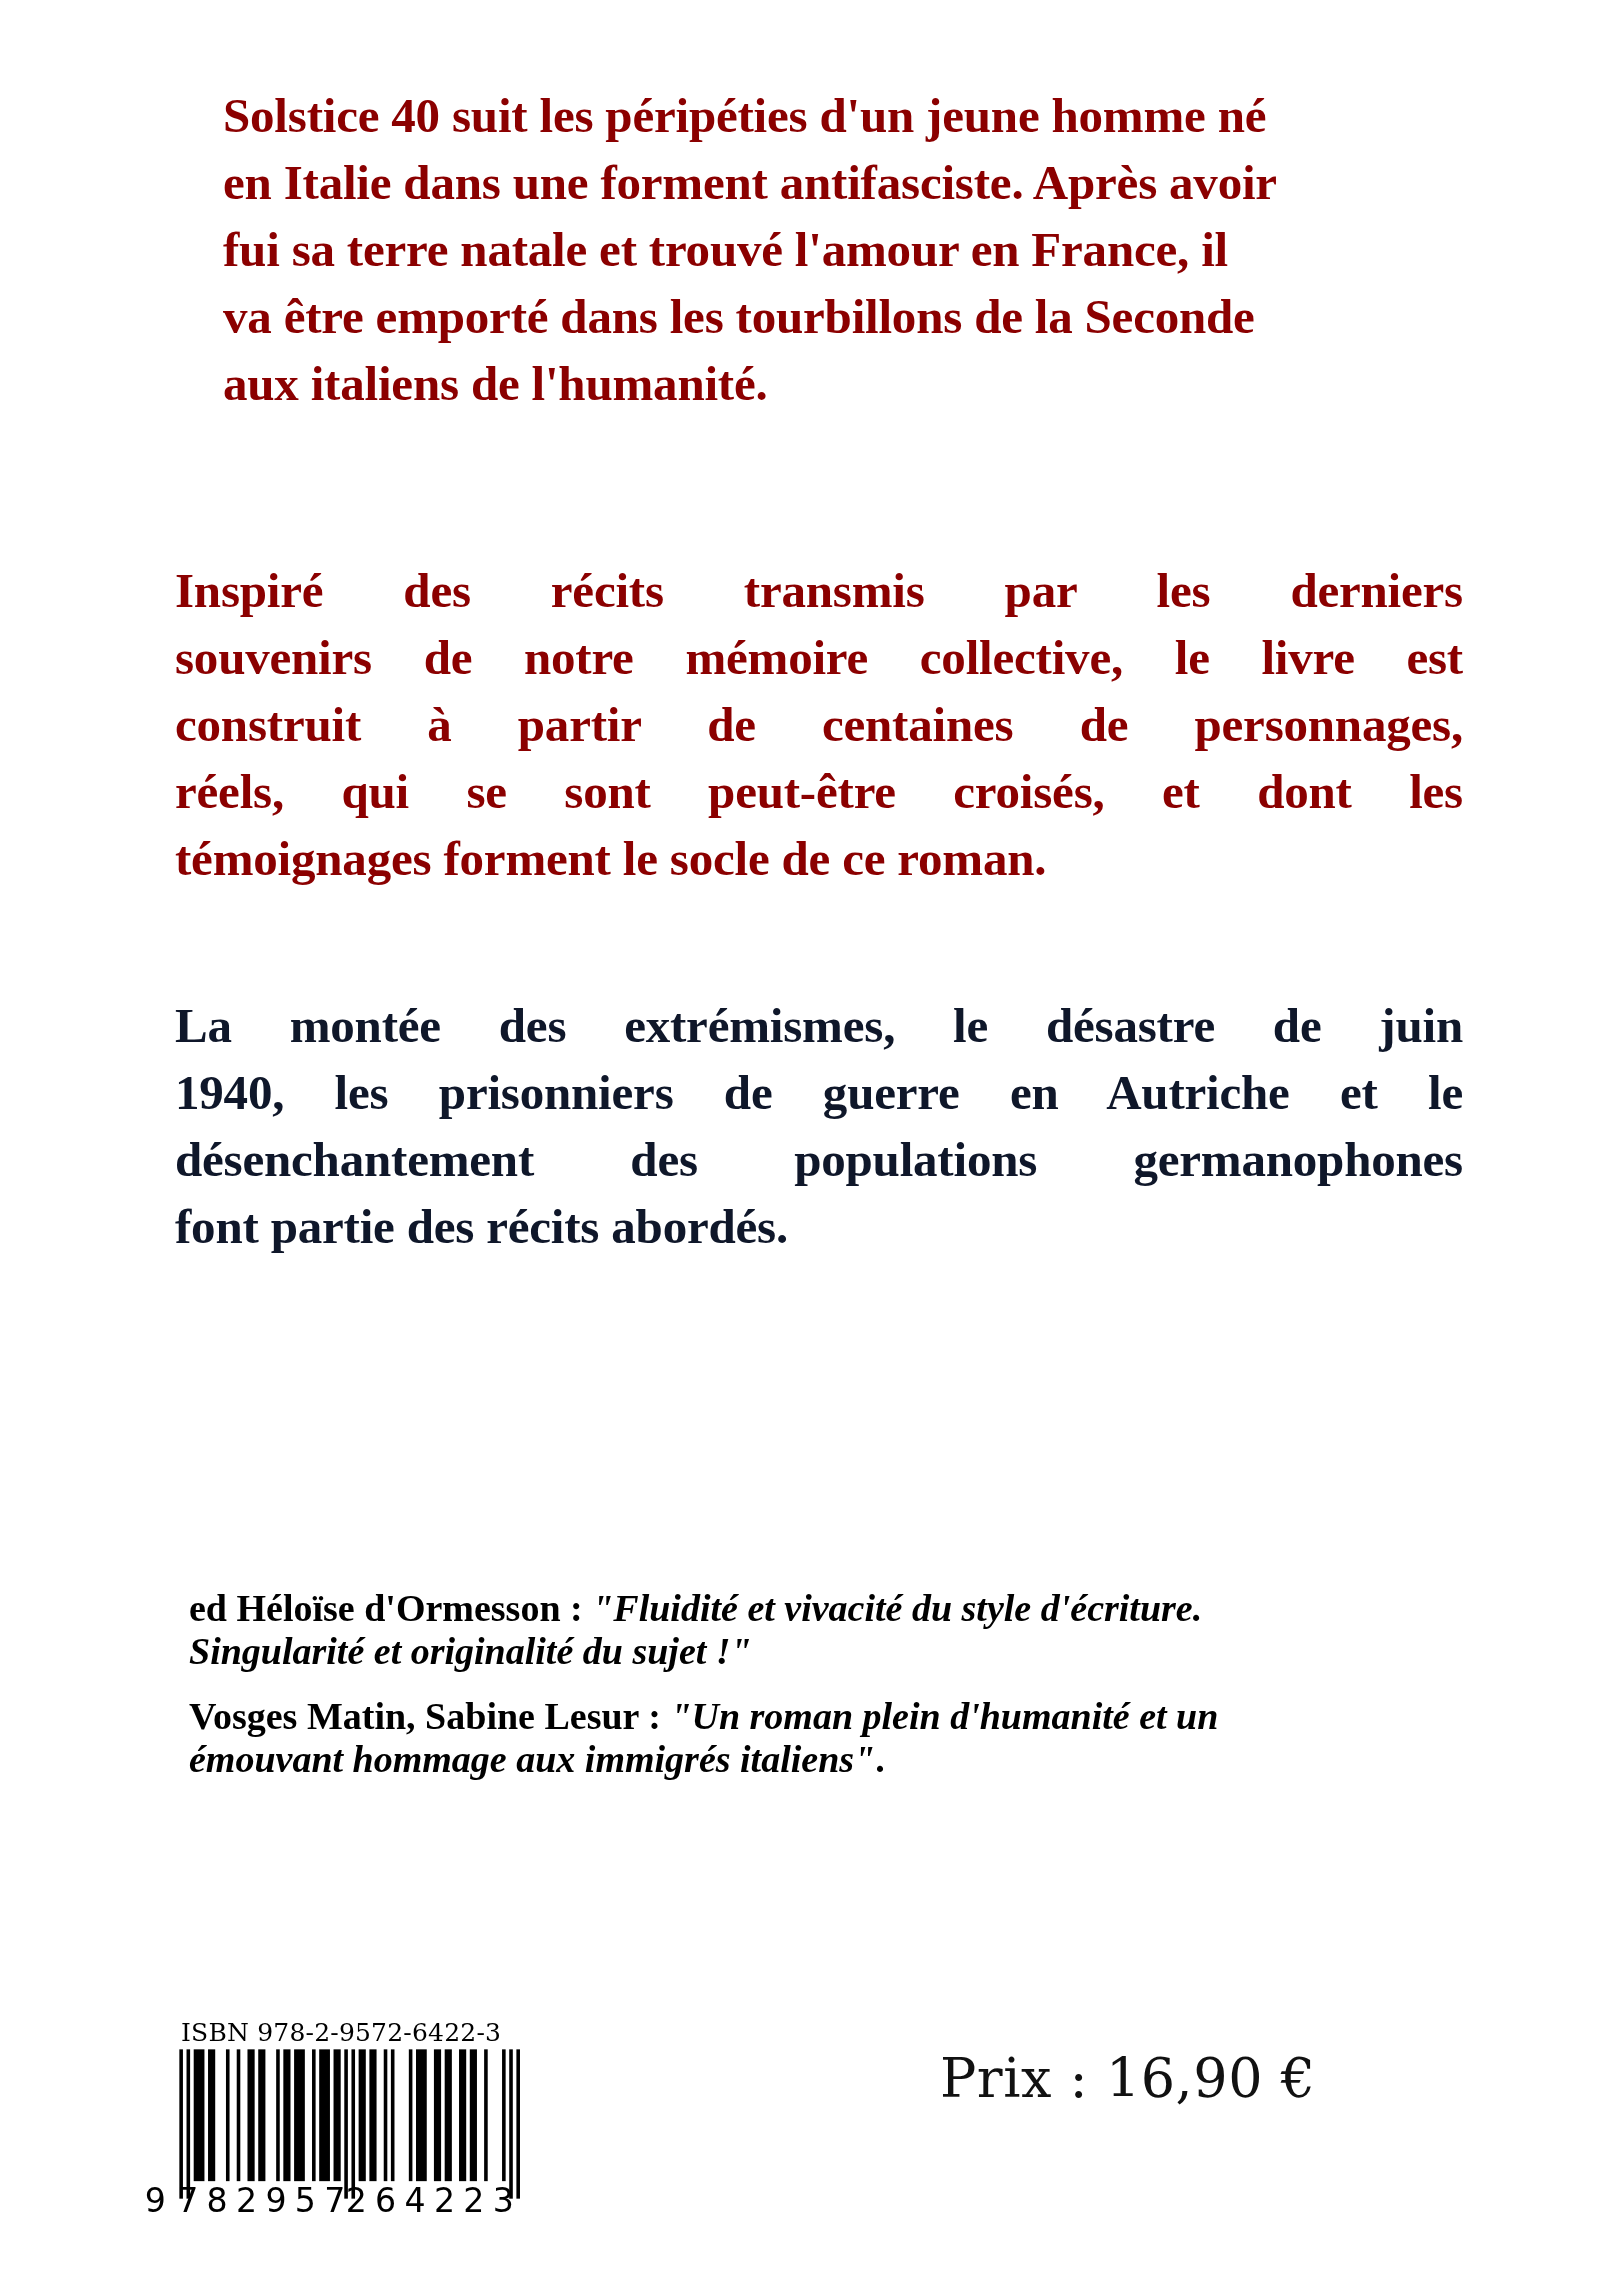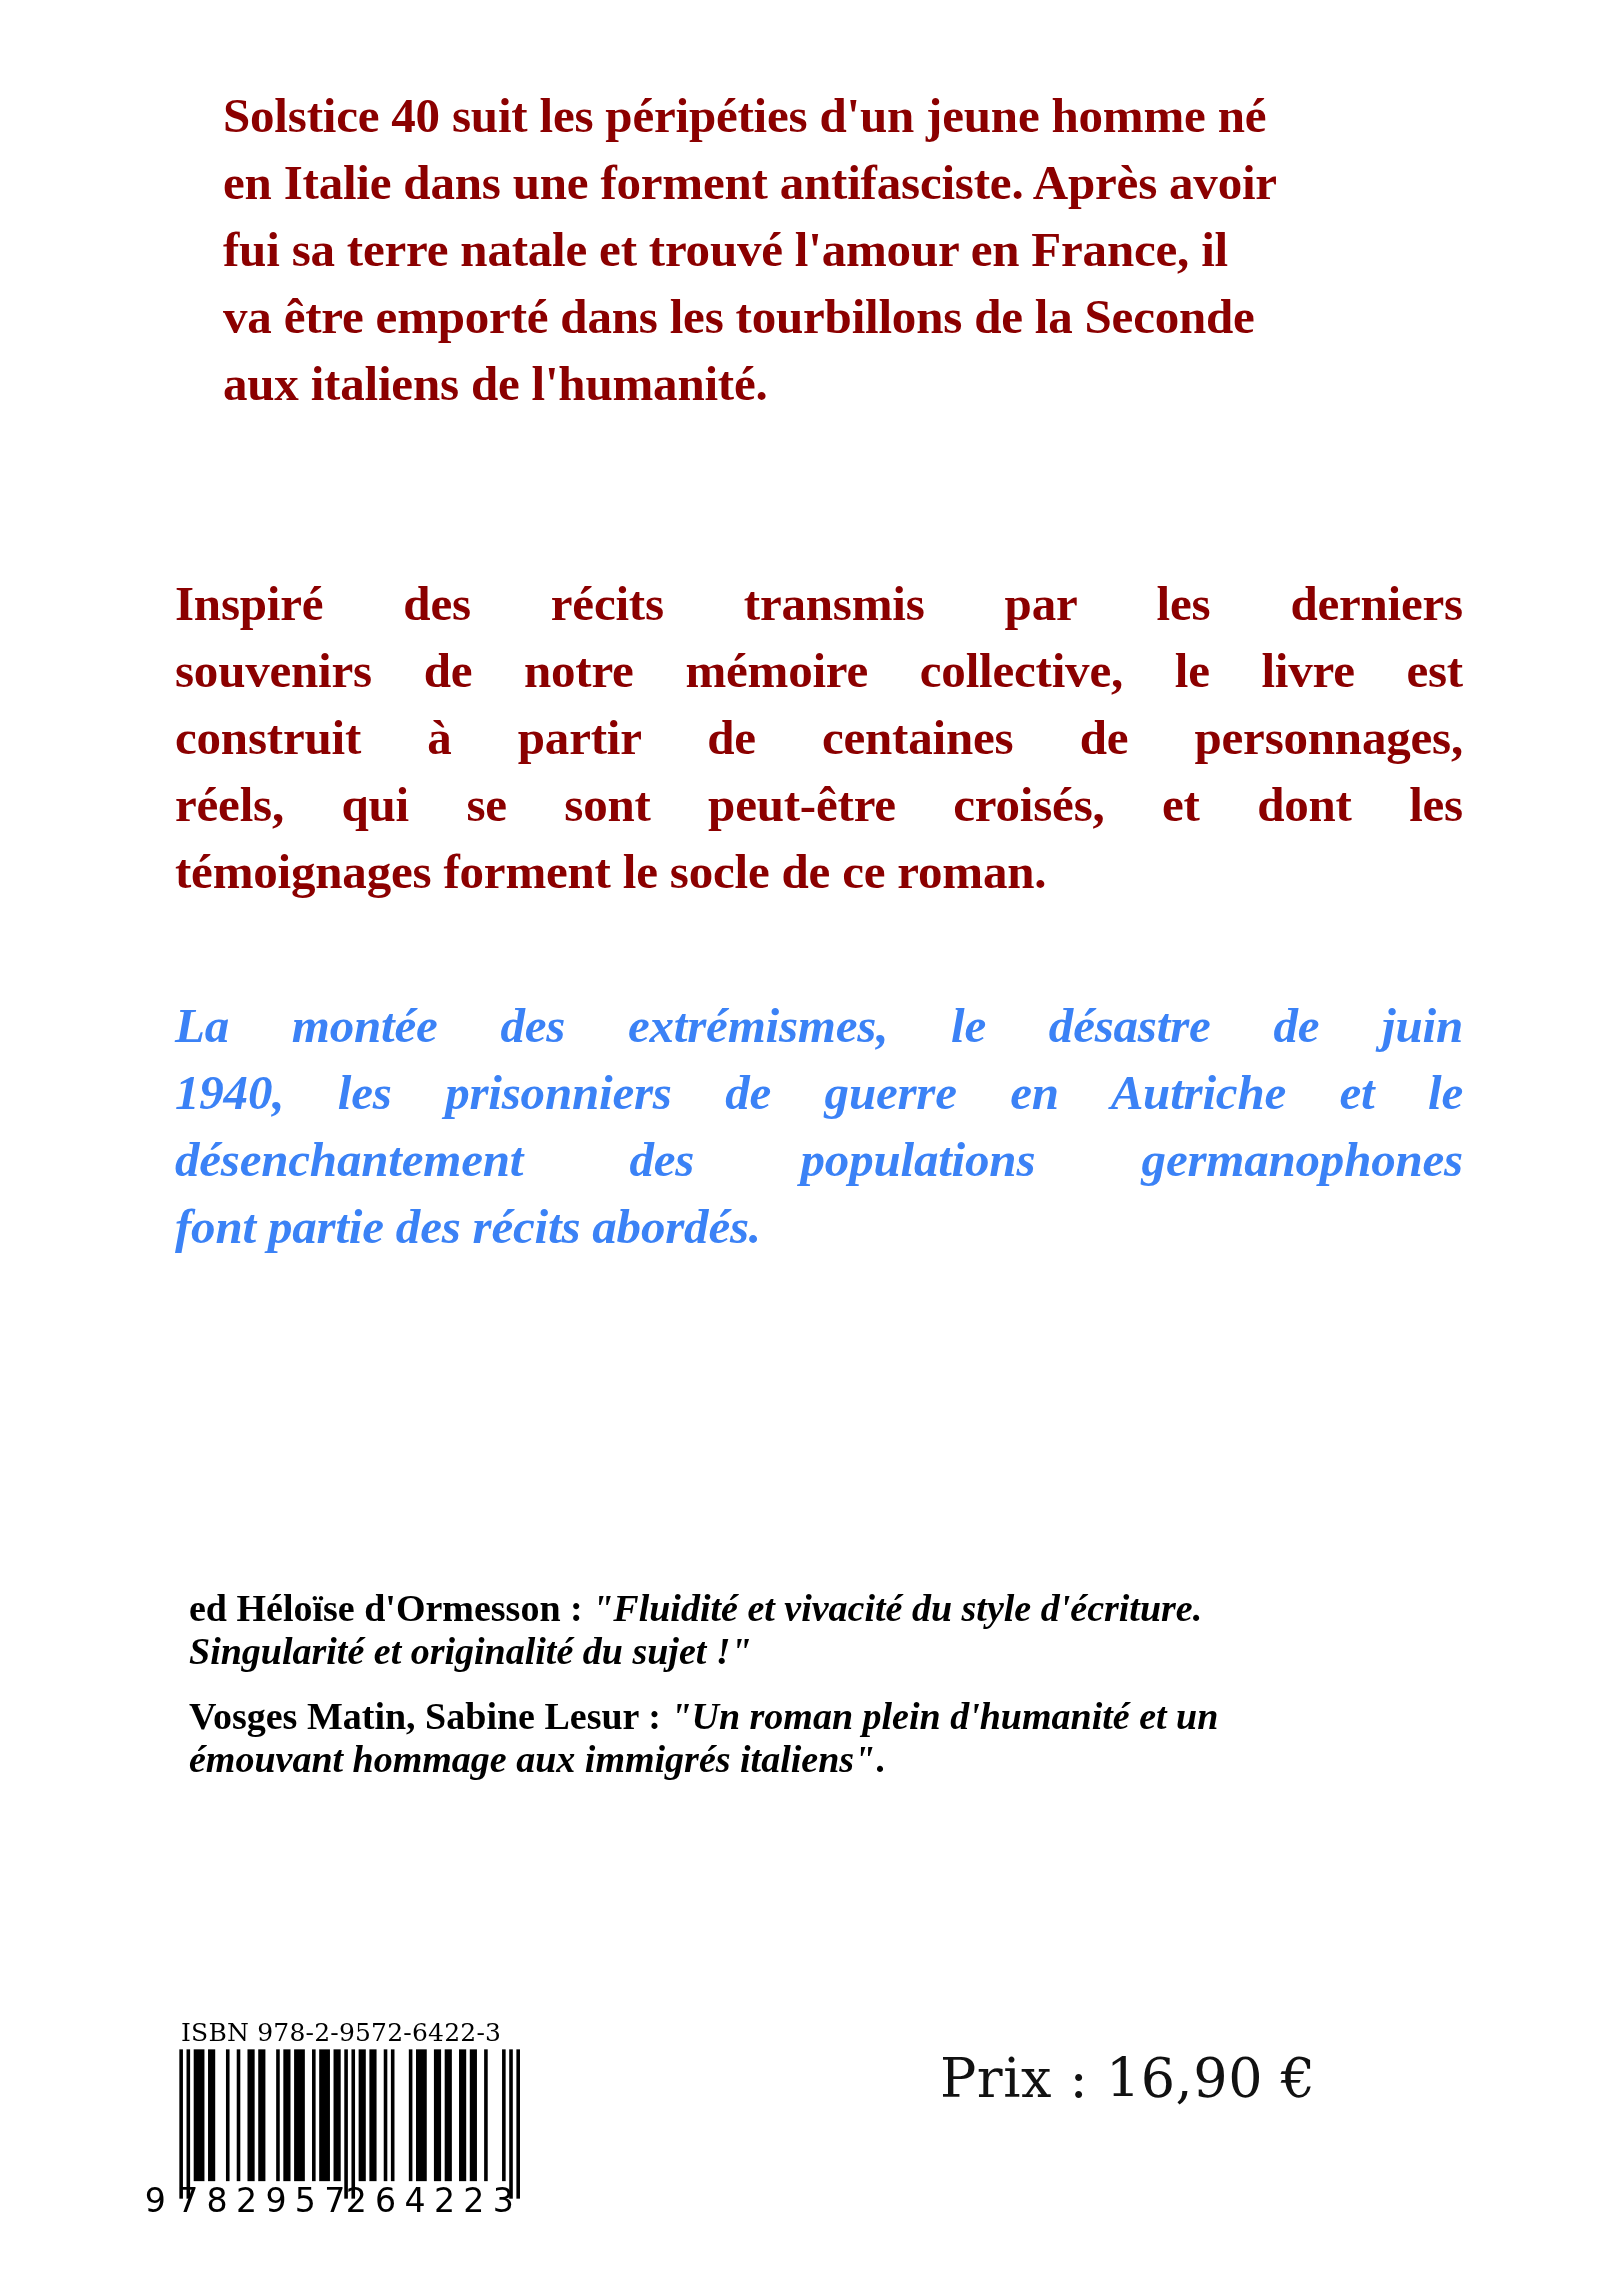--- a/index.html
+++ b/index.html
@@ -12,21 +12,21 @@
       font-family: "Liberation Serif", "DejaVu Serif", serif;
       font-weight: bold;
       font-size: 49px;
       line-height: 67px;
       color: #8b0000;
       text-align: justify;
       letter-spacing: -0.2px;
       margin: 0;
     }
     .synopsis.p1 { top: 82px; text-align: left; margin-left: 48px; }
-    .synopsis.p2 { top: 570px; }
+    .synopsis.p2 { top: 557px; }
     .synopsis.p3 { top: 992px; }
     .synopsis span.line { display: block; }
     .synopsis span.line.just { text-align: justify; text-align-last: justify; }
     .synopsis span.line.last { text-align: left; text-align-last: left; }
 
     .reviews {
       position: absolute;
       left: 189px;
       top: 1587px;
       width: 1292px;
@@ -85,21 +85,21 @@
 </div>
 
 <div class="synopsis p2" style="color: rgb(139, 0, 0);">
   <span class="line just">Inspiré des récits transmis par les derniers</span>
   <span class="line just">souvenirs de notre mémoire collective, le livre est</span>
   <span class="line just">construit à partir de centaines de personnages,</span>
   <span class="line just">réels, qui se sont peut-être croisés, et dont les</span>
   <span class="line last">témoignages forment le socle de ce roman.</span>
 </div>
 
-<div class="synopsis p3" style="color: #3b82f6; font-style: italic;">
+<div class="synopsis p3" style="color: #0f172a;">
   <span class="line just">La montée des extrémismes, le désastre de juin</span>
   <span class="line just">1940, les prisonniers de guerre en Autriche et le</span>
   <span class="line just">désenchantement des populations germanophones</span>
   <span class="line last">font partie des récits abordés.</span>
 </div>
 
 <div class="reviews">
   <div class="review">
     <span class="source">ed Héloïse d'Ormesson : </span><span class="quote">"Fluidité et vivacité du style d'écriture.</span><br>
     <span class="quote">Singularité et originalité du sujet !"</span><span class="source"></span>

